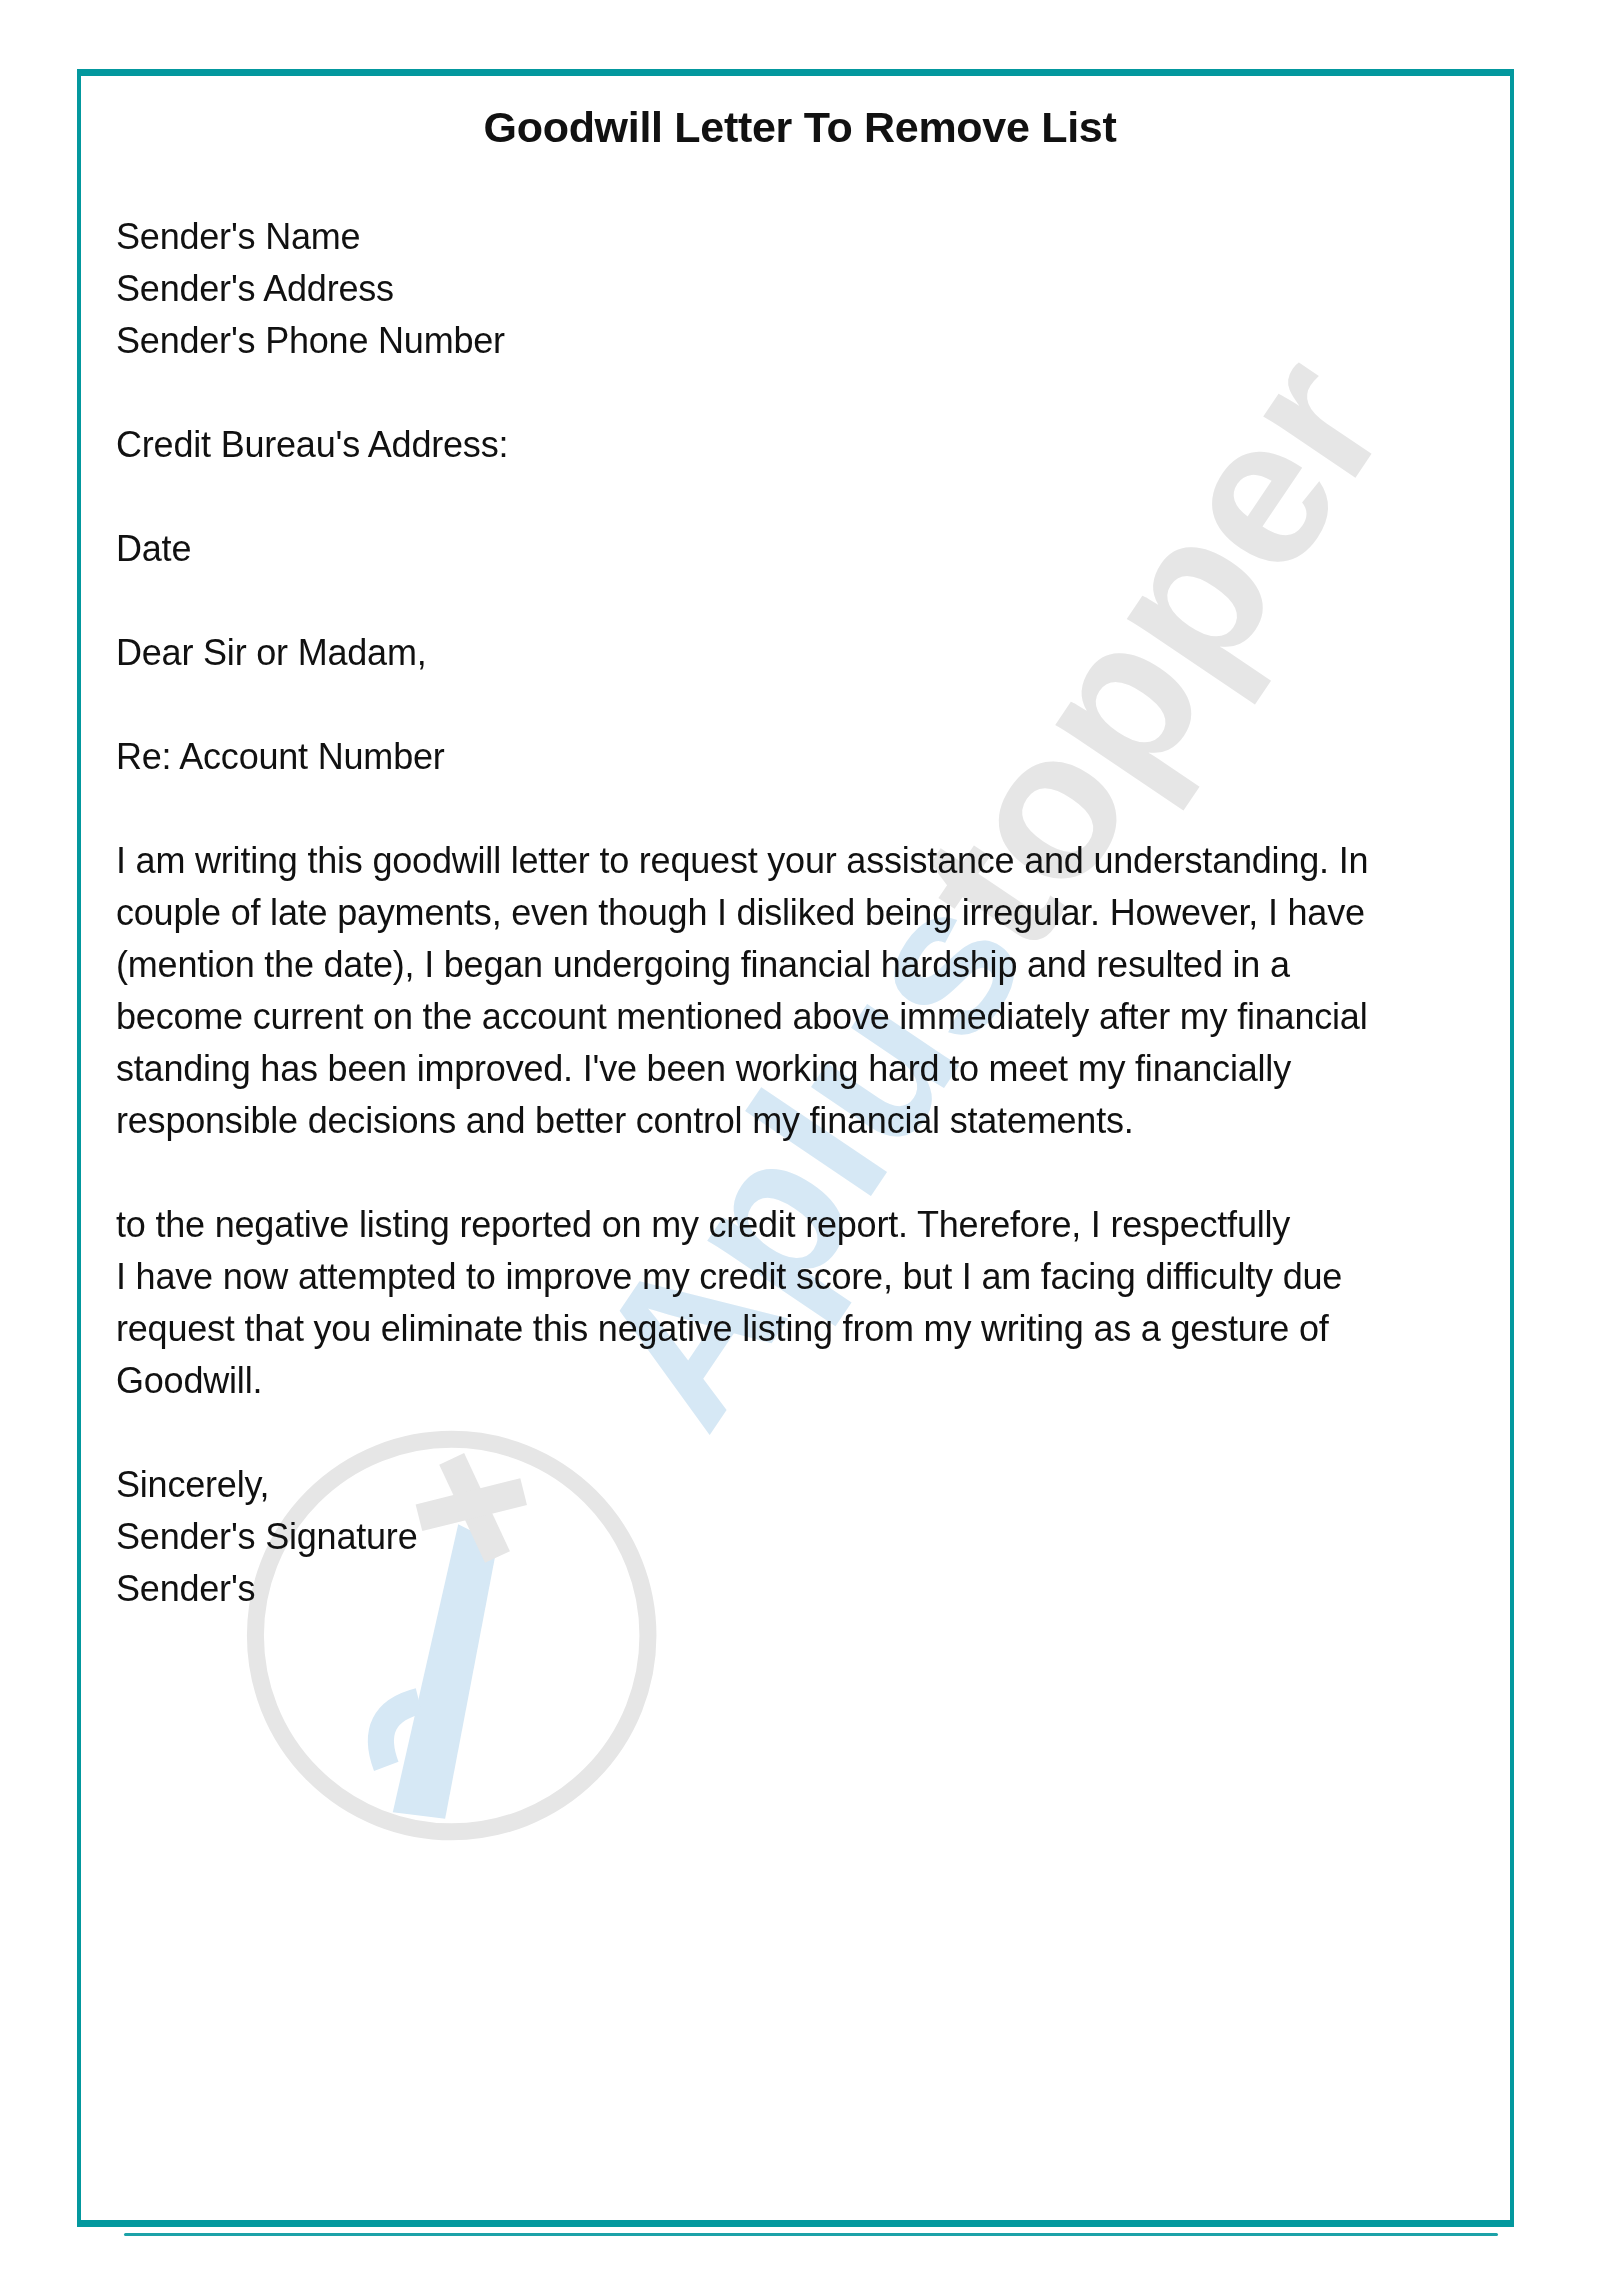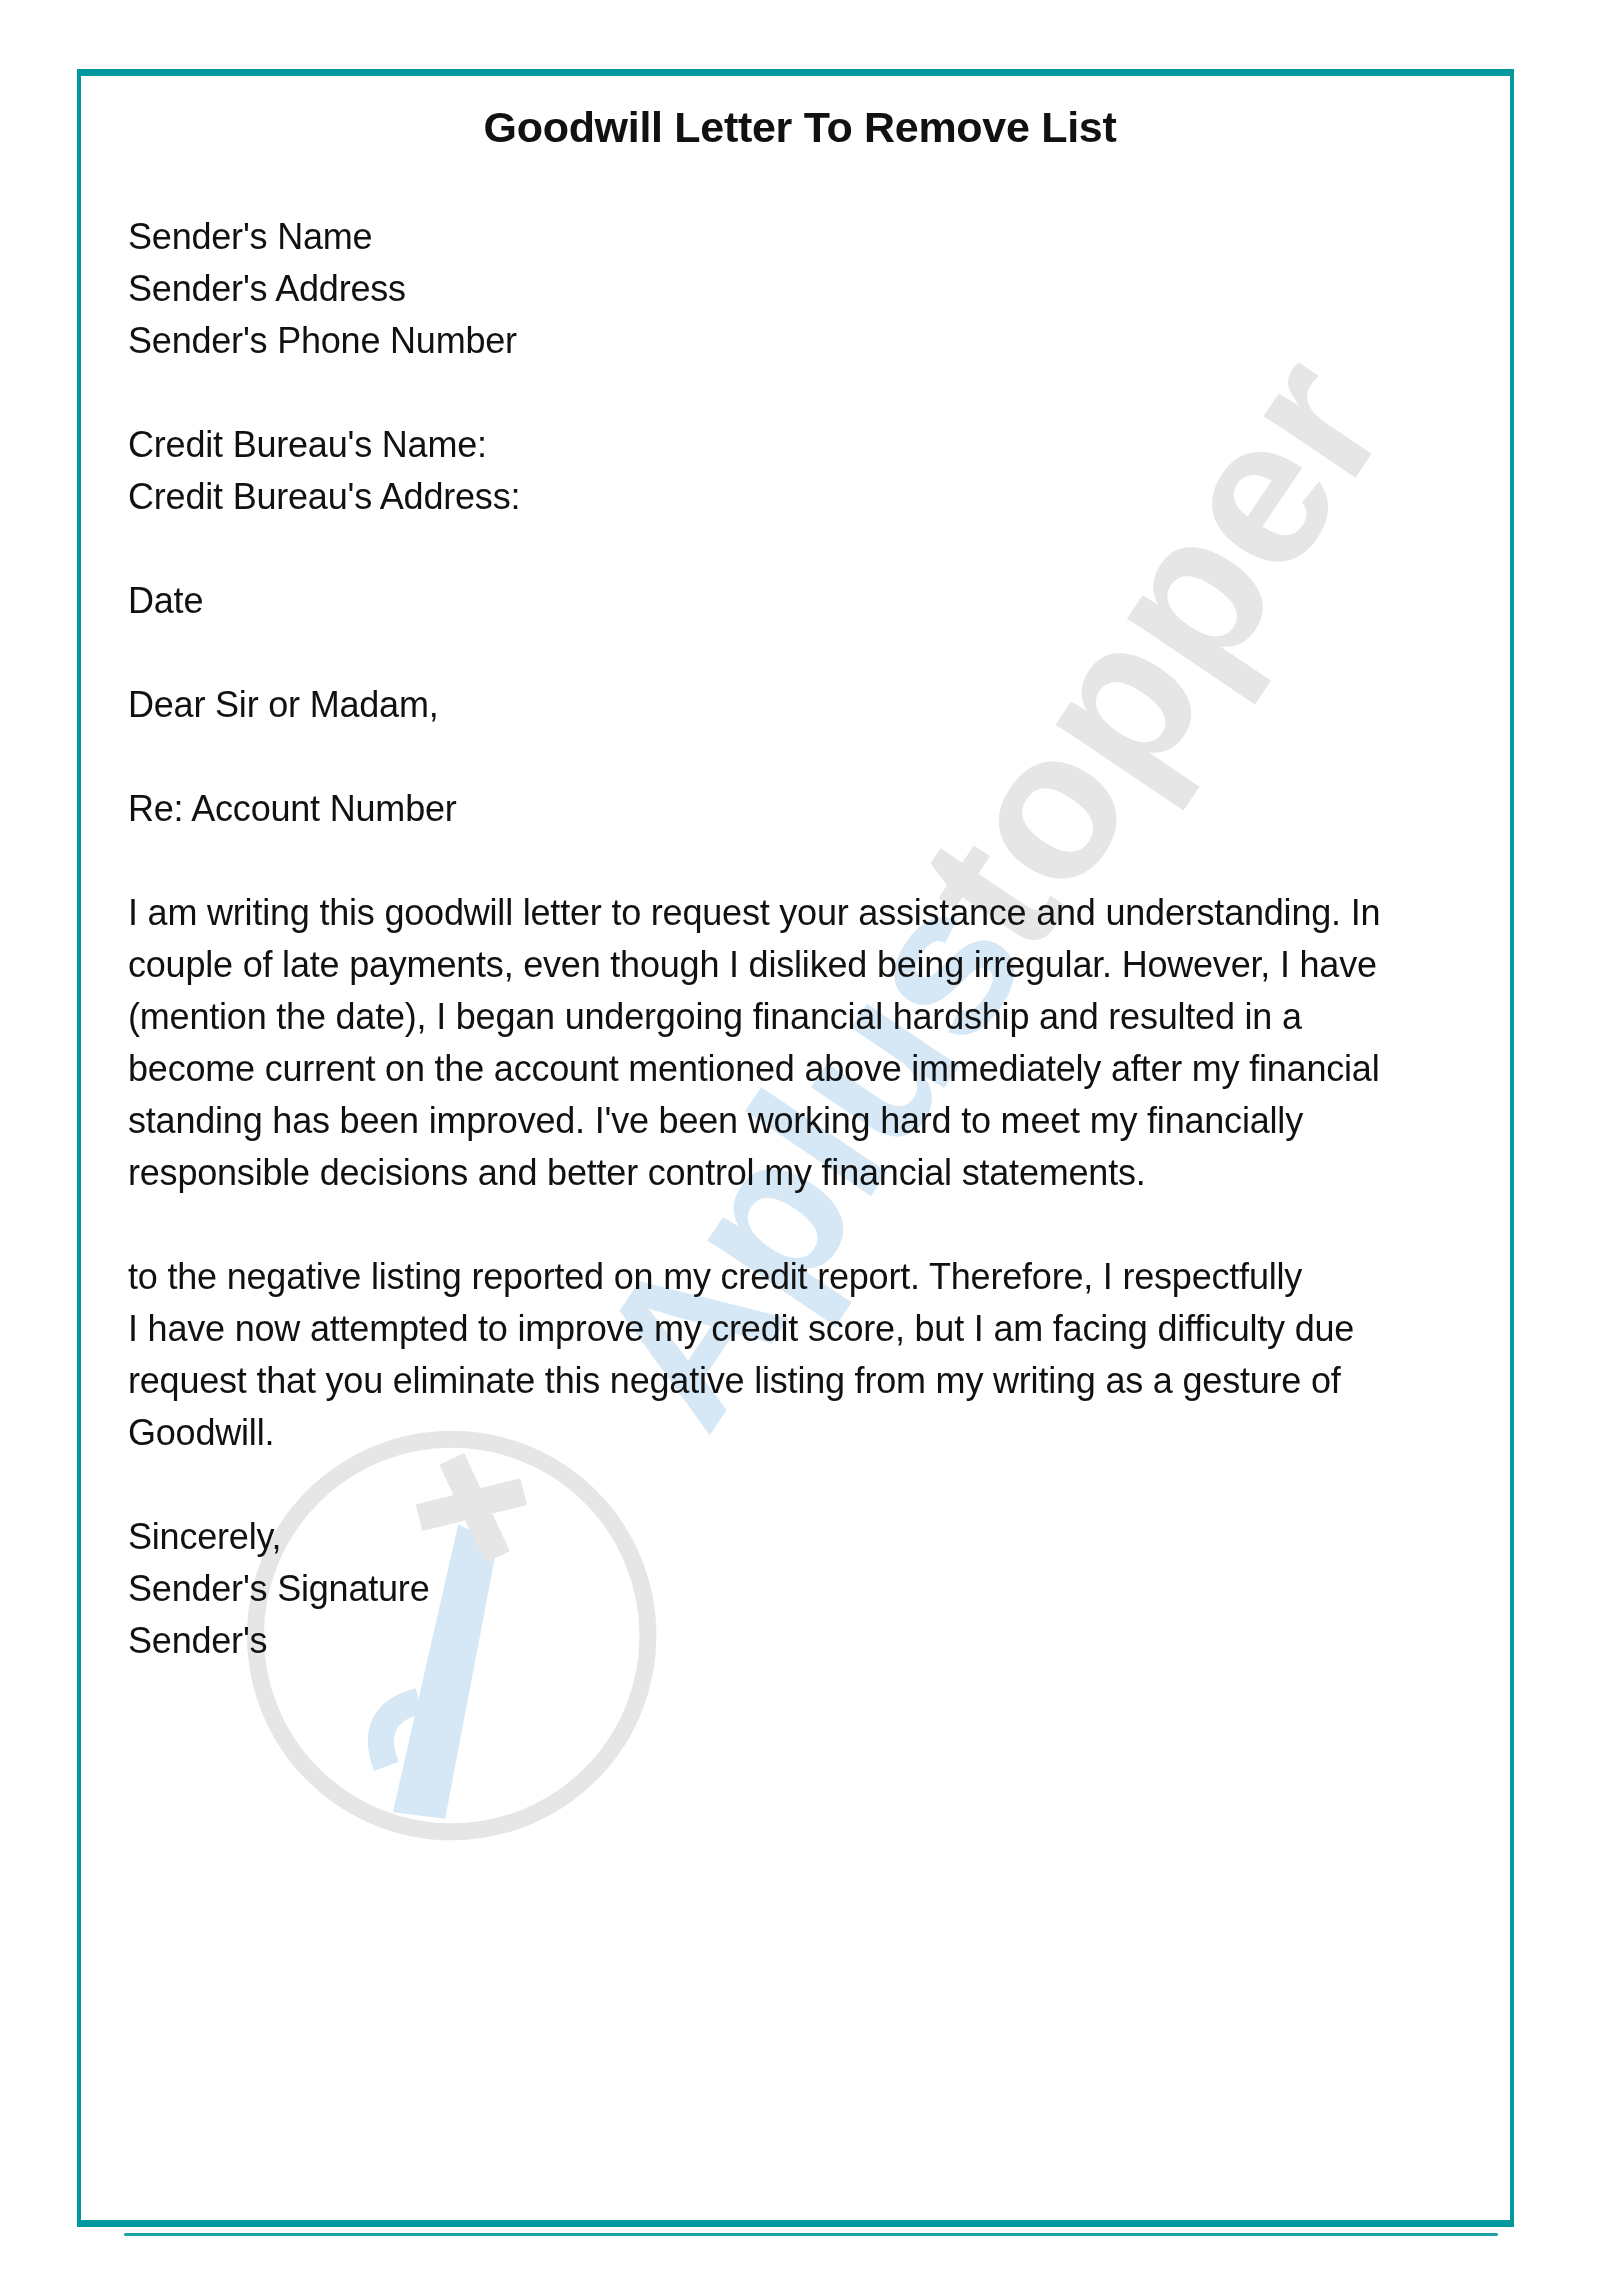--- a/index.html
+++ b/index.html
@@ -6,21 +6,21 @@
   body { width: 1623px; height: 2295px; position: relative; overflow: hidden;
          font-family: "Liberation Sans", "DejaVu Sans", sans-serif; color: #111111; }
   .frame { position: absolute; left: 77px; top: 69px; width: 1437px; height: 2158px;
            border-left: 4.6px solid #03989e; border-right: 4.6px solid #03989e;
            border-top: 7.9px solid #03989e; border-bottom: 7.9px solid #03989e; box-sizing: border-box; }
   .frame-extra { position: absolute; left: 124px; top: 2233px; width: 1374px; height: 3.3px;
                  background: #03989e; border-radius: 2px; opacity: .9; }
   .watermark { position: absolute; left: 0; top: 0; width: 1623px; height: 2295px; pointer-events: none; }
   .title { position: absolute; top: 103px; left: 0; width: 1600px; text-align: center;
            font-weight: bold; font-size: 43px; letter-spacing: -0.3px; color: #111; }
-  .content { position: absolute; left: 128px; top: 211px; width: 1387px;
+  .content { position: absolute; left: 116px; top: 211px; width: 1387px;
              font-size: 36px; line-height: 52px; color: #111; letter-spacing: -0.2px; }
   .line { display: block; height: 52px; white-space: nowrap; }
   .gap { display: block; height: 52px; }
   .para { display: block; width: 1387px; }
   .para .pl { display: block; white-space: nowrap; }
 </style>
 </head>
 <body>
 
 <svg class="watermark" viewBox="0 0 2480 3508" xmlns="http://www.w3.org/2000/svg">
@@ -43,21 +43,20 @@
 <div class="title">Goodwill Letter To Remove List</div>
 
 <div class="content">
   <div>
     <span class="line">Sender's Name</span>
     <span class="line">Sender's Address</span>
     <span class="line">Sender's Phone Number</span>
   </div>
   <span class="gap"></span>
   <div>
-    <span class="line">Credit Bureau's Name:</span>
     <span class="line">Credit Bureau's Address:</span>
   </div>
   <span class="gap"></span>
   <span class="line">Date</span>
   <span class="gap"></span>
   <span class="line">Dear Sir or Madam,</span>
   <span class="gap"></span>
   <span class="line">Re: Account Number</span>
   <span class="gap"></span>
   <div class="para">

